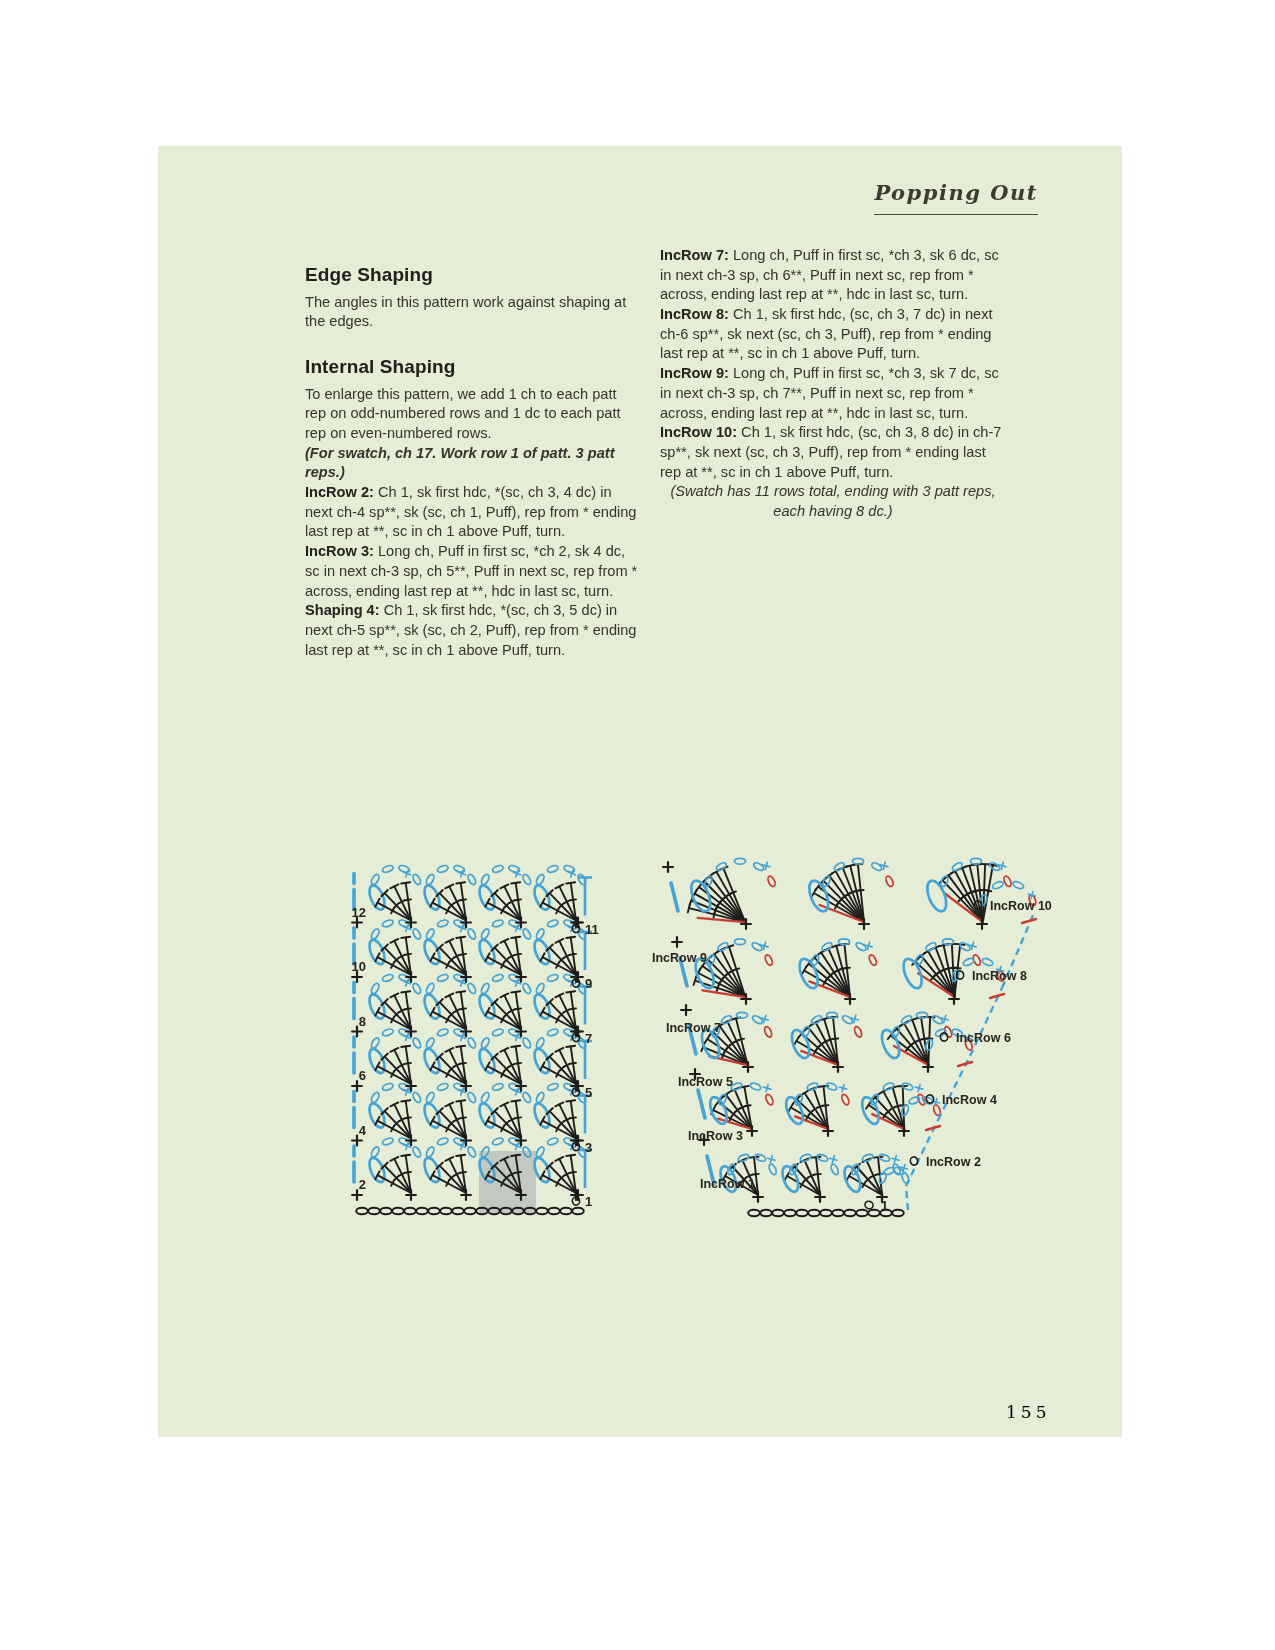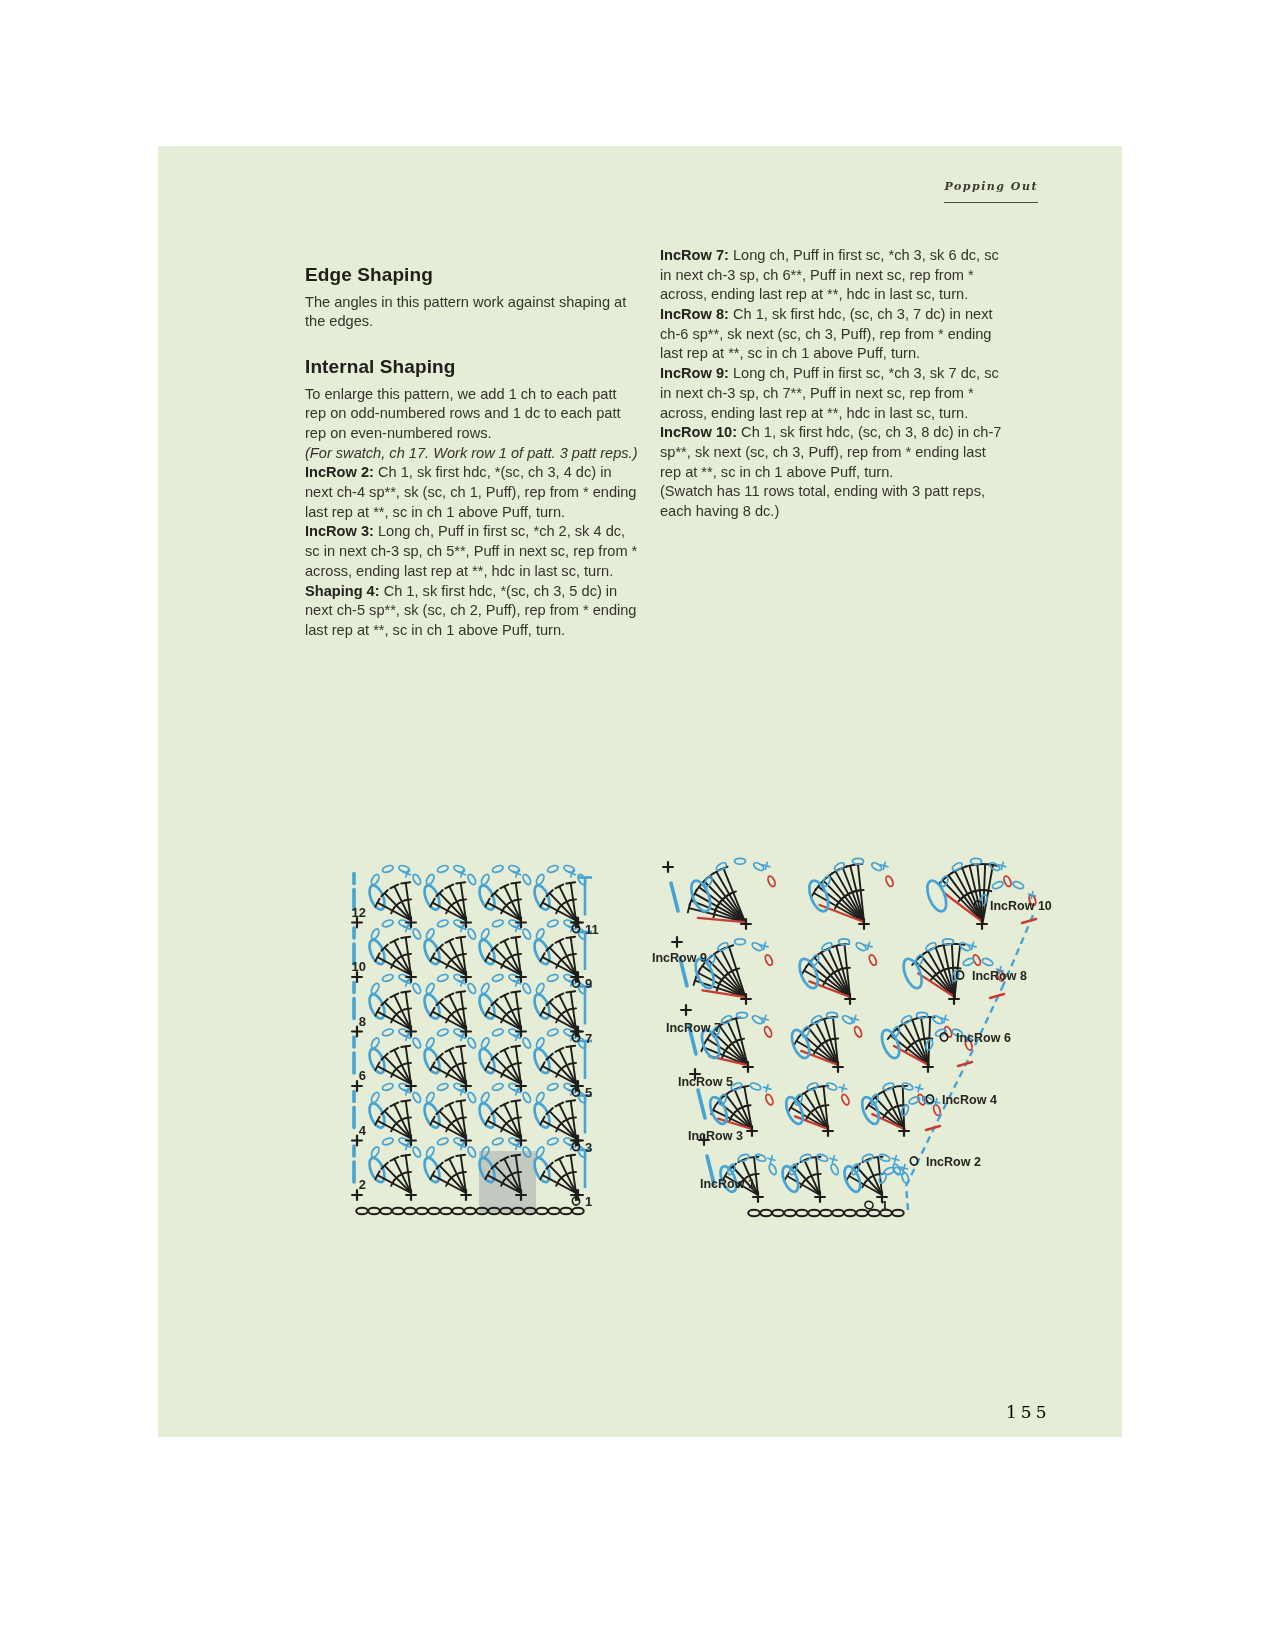--- a/index.html
+++ b/index.html
@@ -1,29 +1,29 @@
 <!DOCTYPE html>
 <html><head>
 <meta charset="utf-8">
 <style>
   html,body{margin:0;padding:0;background:#ffffff;}
   .canvas{position:relative;width:1275px;height:1650px;background:#ffffff;overflow:hidden;
           font-family:"Liberation Sans",sans-serif;}
   .page{position:absolute;left:158px;top:146px;width:964px;height:1291px;background:#e5edd6;}
   .running-head{position:absolute;top:34px;right:84px;font-family:"DejaVu Serif",serif;
-                font-style:italic;font-weight:bold;font-size:11px;letter-spacing:1.5px;
+                font-style:italic;font-weight:bold;font-size:21px;letter-spacing:1.5px;
                 color:#3c3b33;border-bottom:1.5px solid #4a4a42;padding-bottom:9px;}
   .col{position:absolute;top:100px;color:#34332d;font-size:14.6px;line-height:1.35;}
   .col-left{left:147px;width:334px;}
   .col-right{left:502px;width:346px;}
   .col h2{font-size:19px;font-weight:bold;color:#21201b;margin:16px 0 5px 0;letter-spacing:.1px;}
   .col h2.second{margin-top:22px;}
   .col p{margin:0;}
-  .note{font-style:italic;}
-  .closing{margin-top:2px;}
+  .note{font-style:italic;font-weight:bold;}
+  .closing{font-style:italic;margin-top:2px;text-align:center;}
   .instr b{font-weight:bold;color:#24231e;}
   .chart-svg{position:absolute;}
   #chart-left{left:172px;top:689px;width:292px;height:392px;}
   #chart-right{left:460px;top:669px;width:446px;height:416px;}
   .page-number{position:absolute;left:848px;top:1256px;font-family:"DejaVu Serif",serif;
                font-size:17px;letter-spacing:4px;color:#000000;}
 </style>
 </head>
 <body>
 

